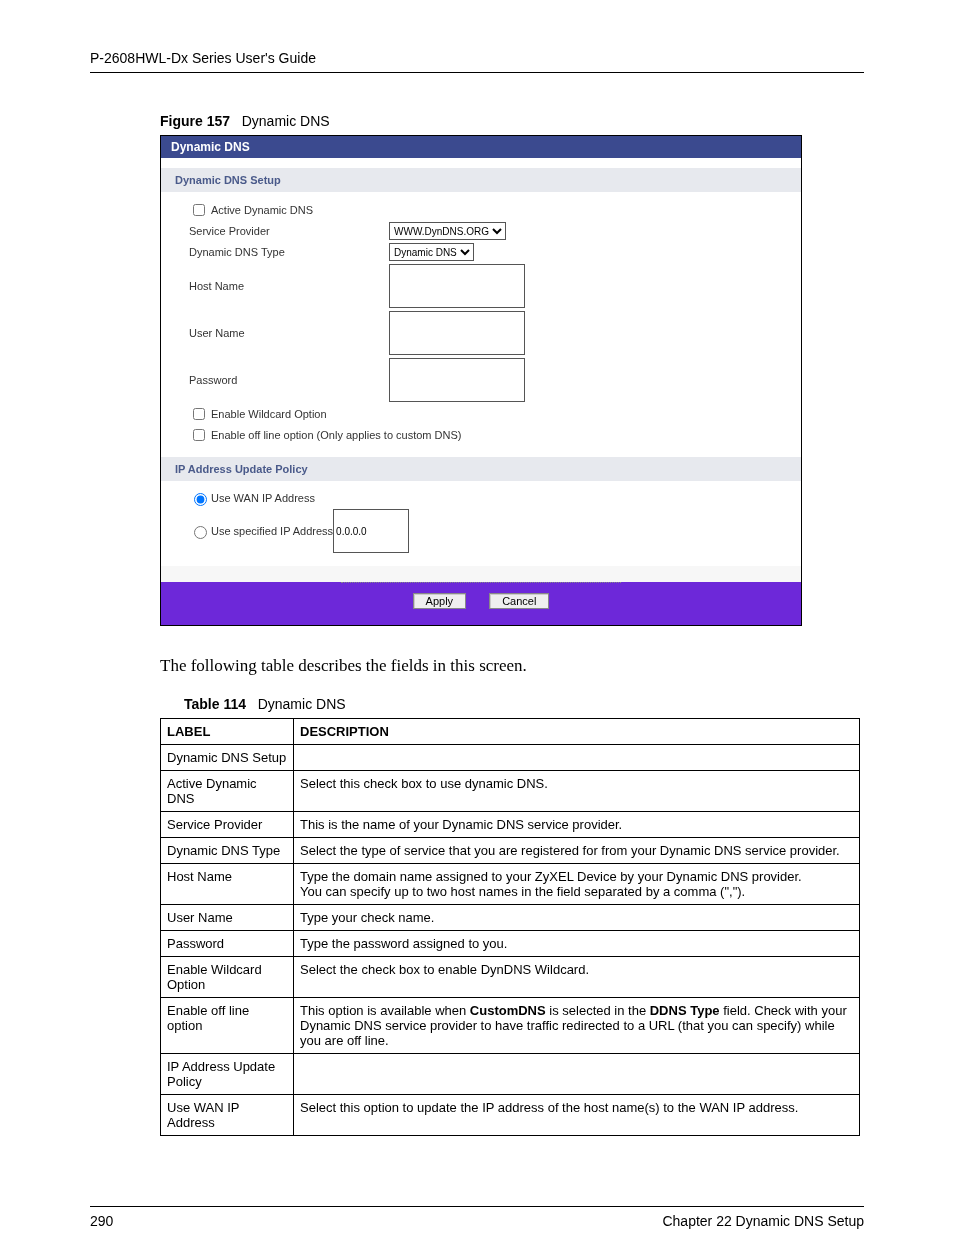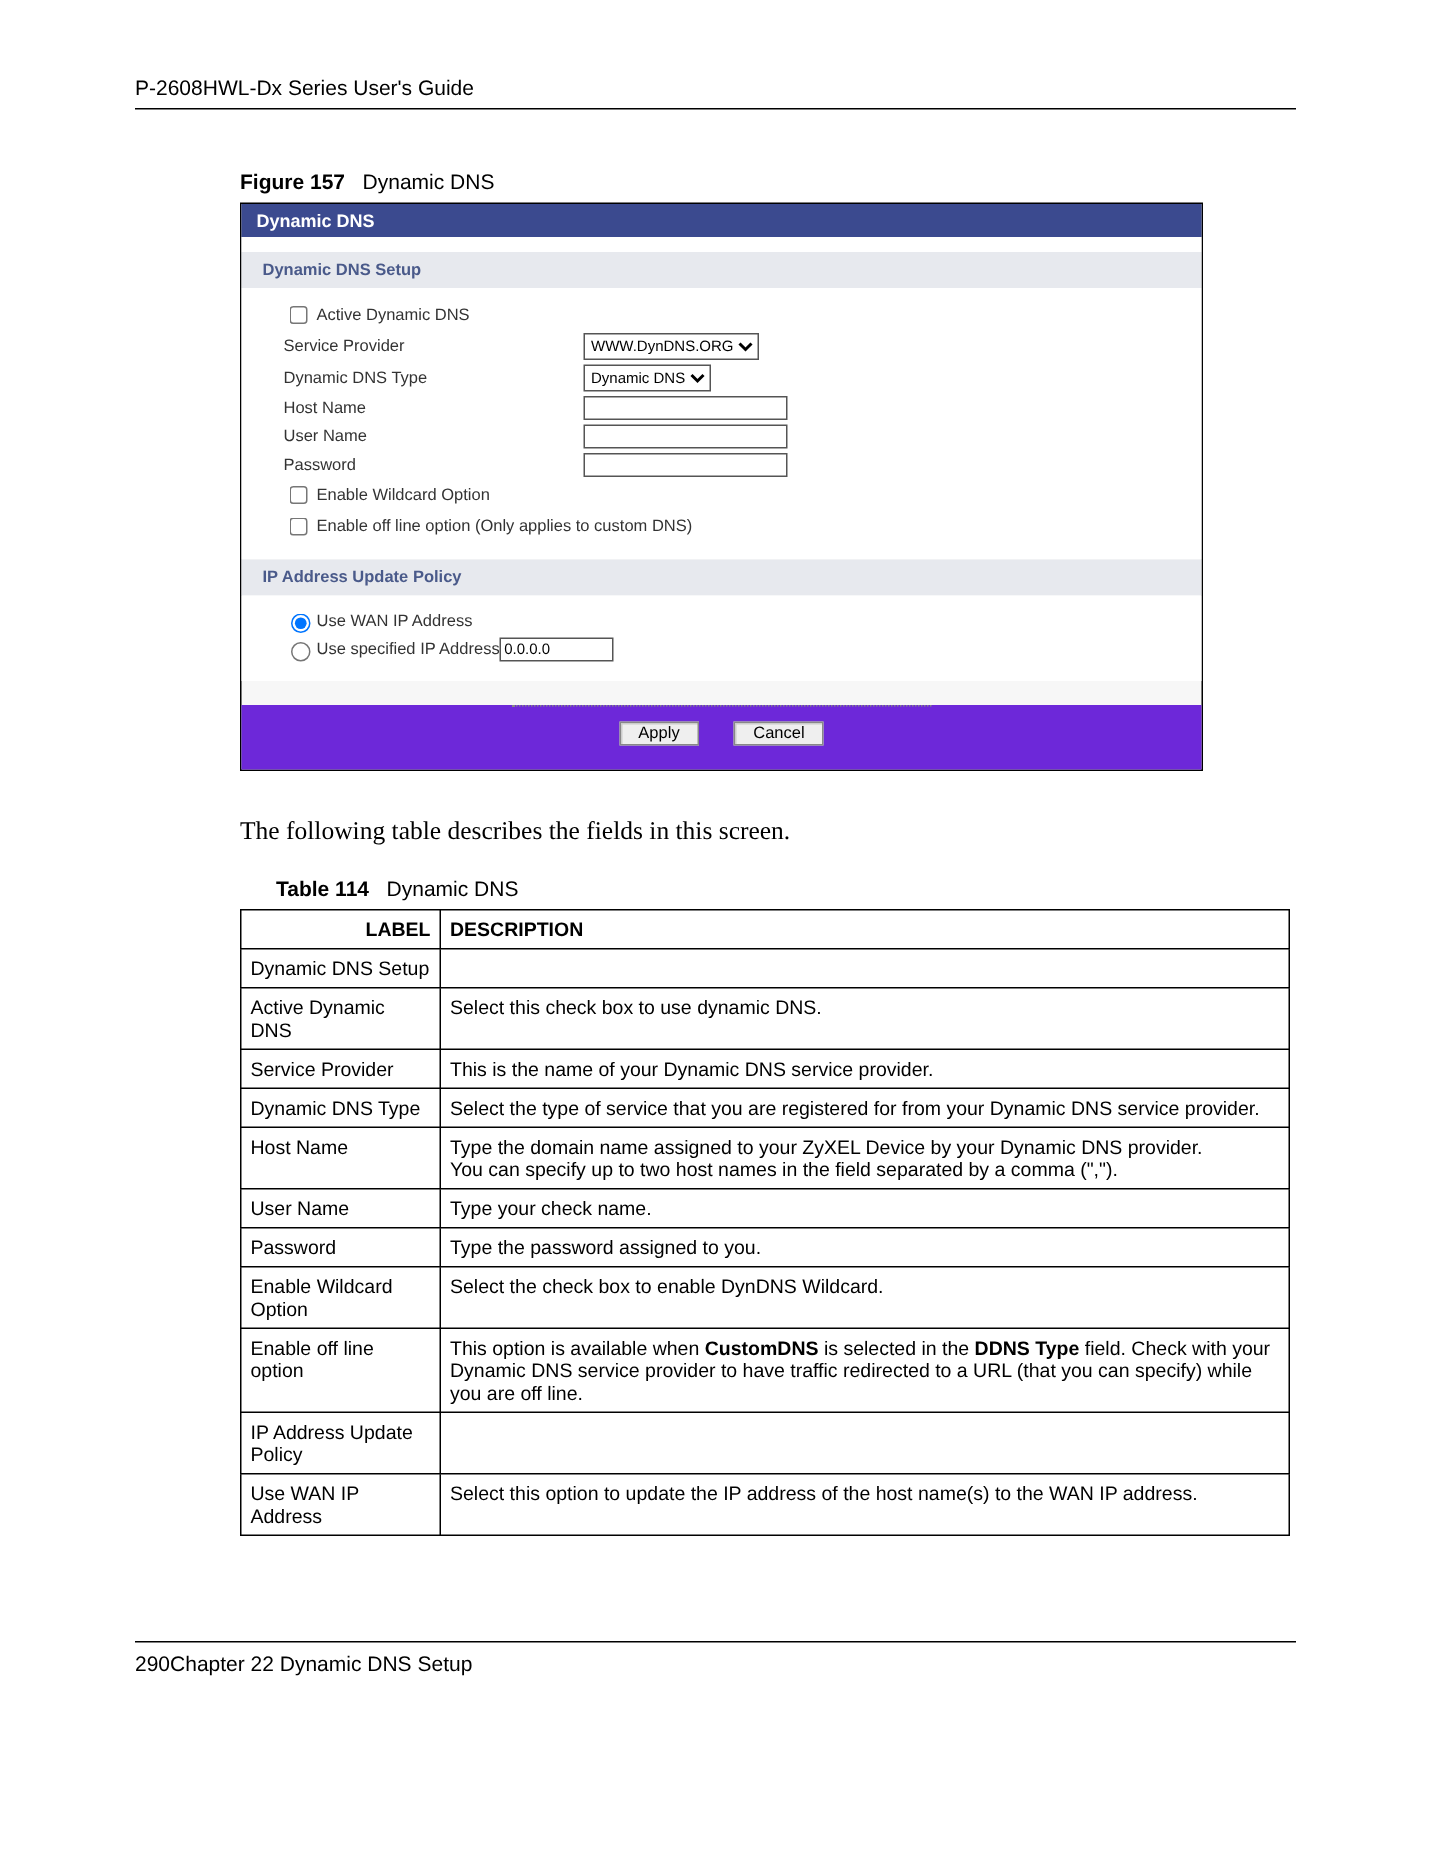--- a/index.html
+++ b/index.html
@@ -67,21 +67,21 @@
     height: 18px;
     border: 1px solid #555;
     background: #fff;
   }
   .ss-input {
     font-size: 10px;
     height: 14px;
     width: 130px;
     border: 1px solid #555;
     background: #fff;
-    padding: 0 2px;
+    padding: 14px 2px;
   }
   .ss-input.small { width: 70px; }
   .ss-radio { margin-right: 4px; }
   .ss-hr-dotted {
     border: none;
     border-top: 1px dotted #888;
     margin: 16px auto 10px auto;
     width: 280px;
   }
   .ss-btnrow {
@@ -119,25 +119,25 @@
   table.desc th, table.desc td {
     border: 1px solid #000;
     padding: 5px 6px;
     text-align: left;
     vertical-align: top;
   }
   table.desc th {
     font-weight: bold;
     background: #fff;
   }
-  table.desc .col-label { width: 120px; text-align: right; }
+  table.desc .col-label { width: 120px; }
 
   .footer {
     display: flex;
-    justify-content: flex-start;
+    justify-content: space-between;
     border-top: 1px solid #000;
     padding-top: 6px;
     margin-top: 70px;
     font-size: 14px;
   }
 </style>
 </head>
 <body>
 
 <div class="doc-header">P-2608HWL-Dx Series User's Guide</div>

